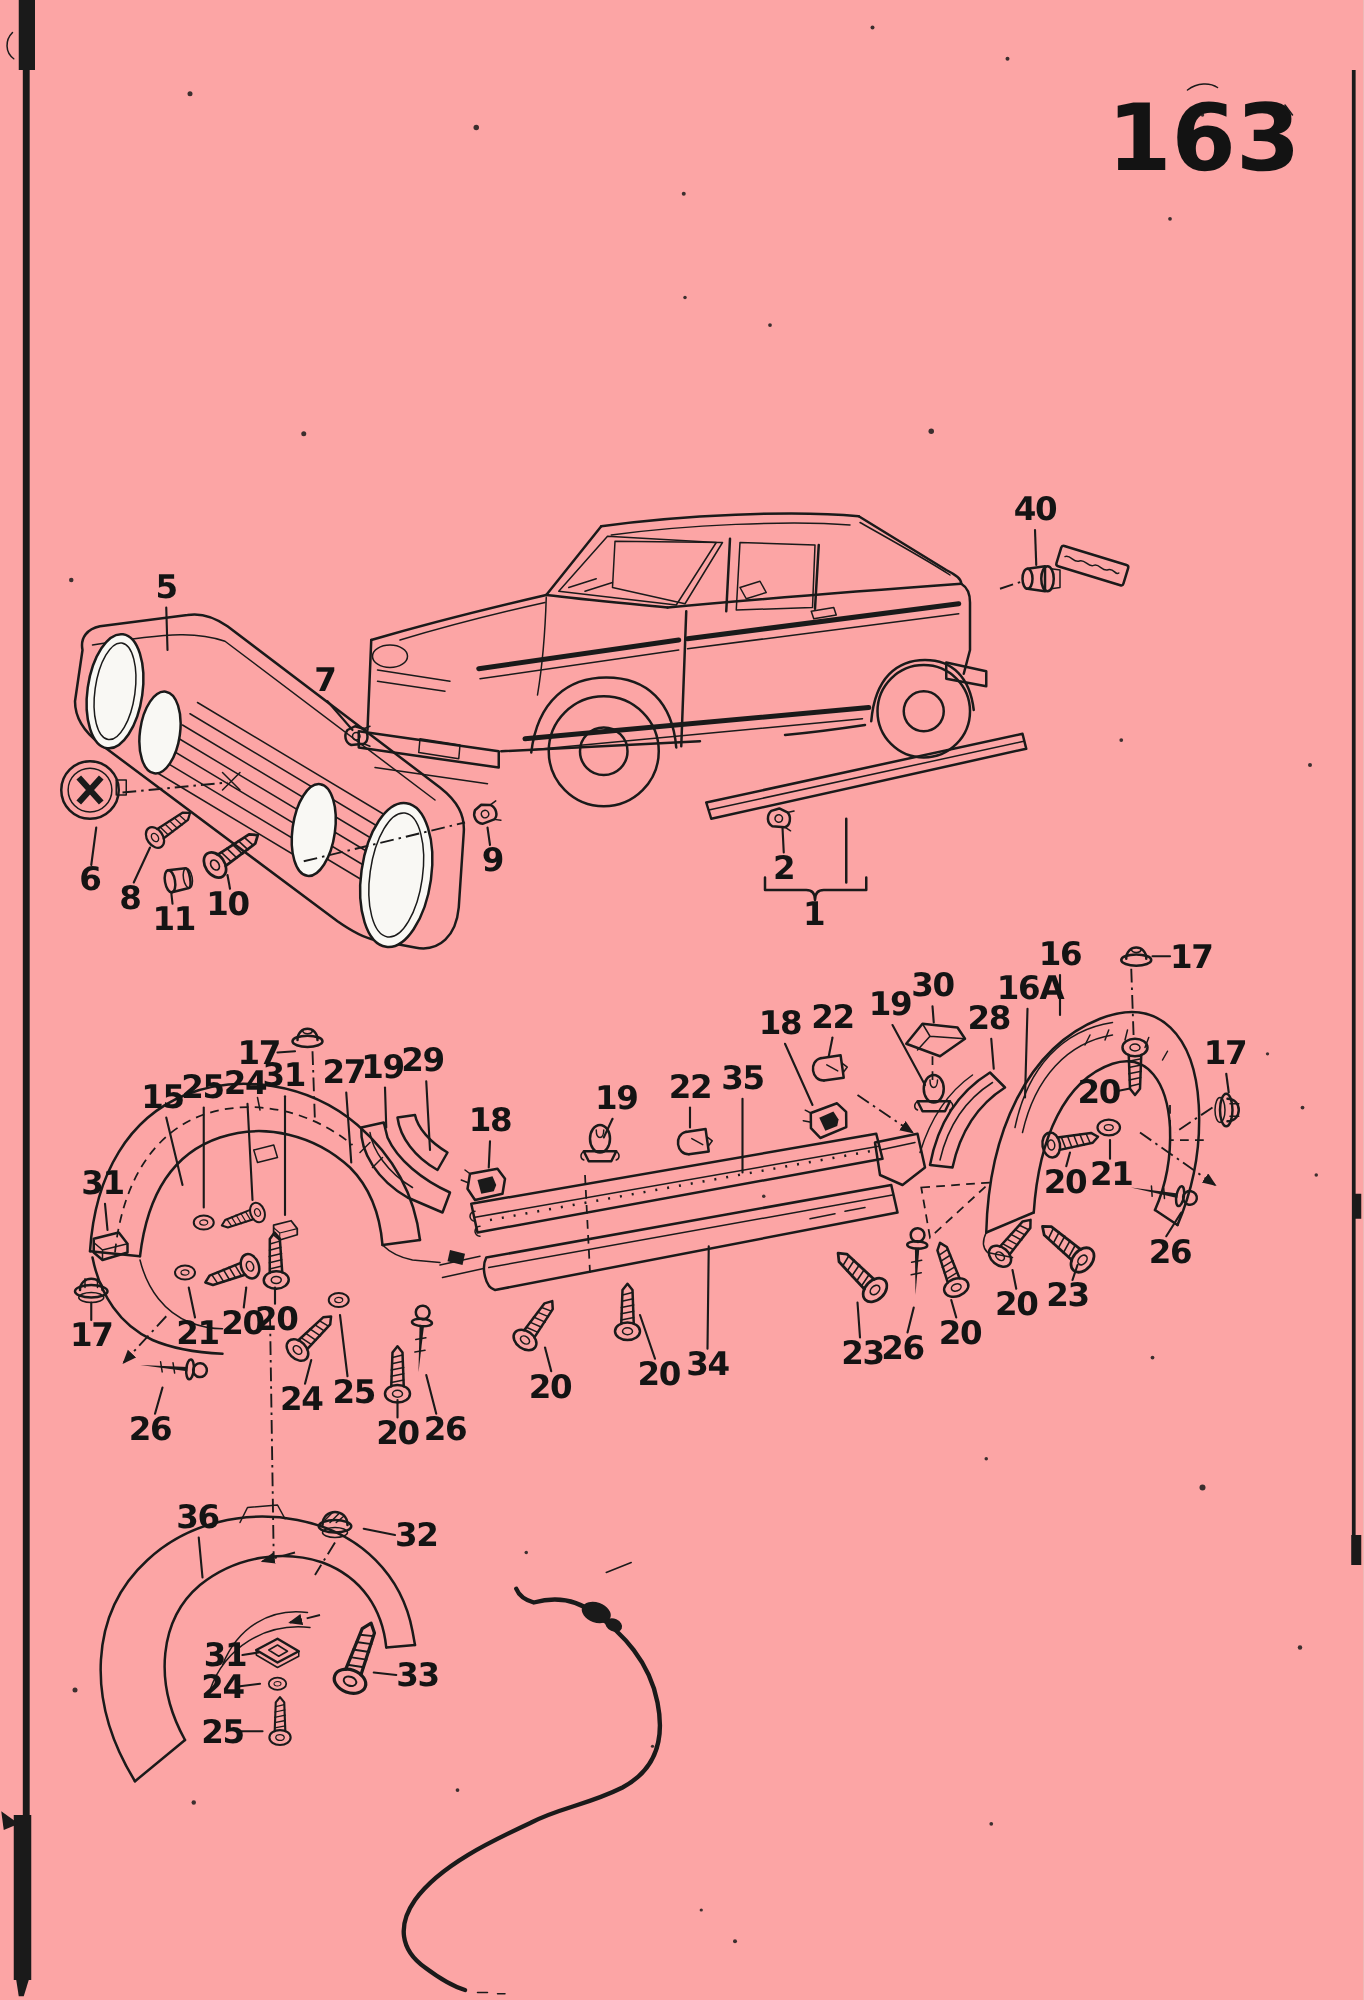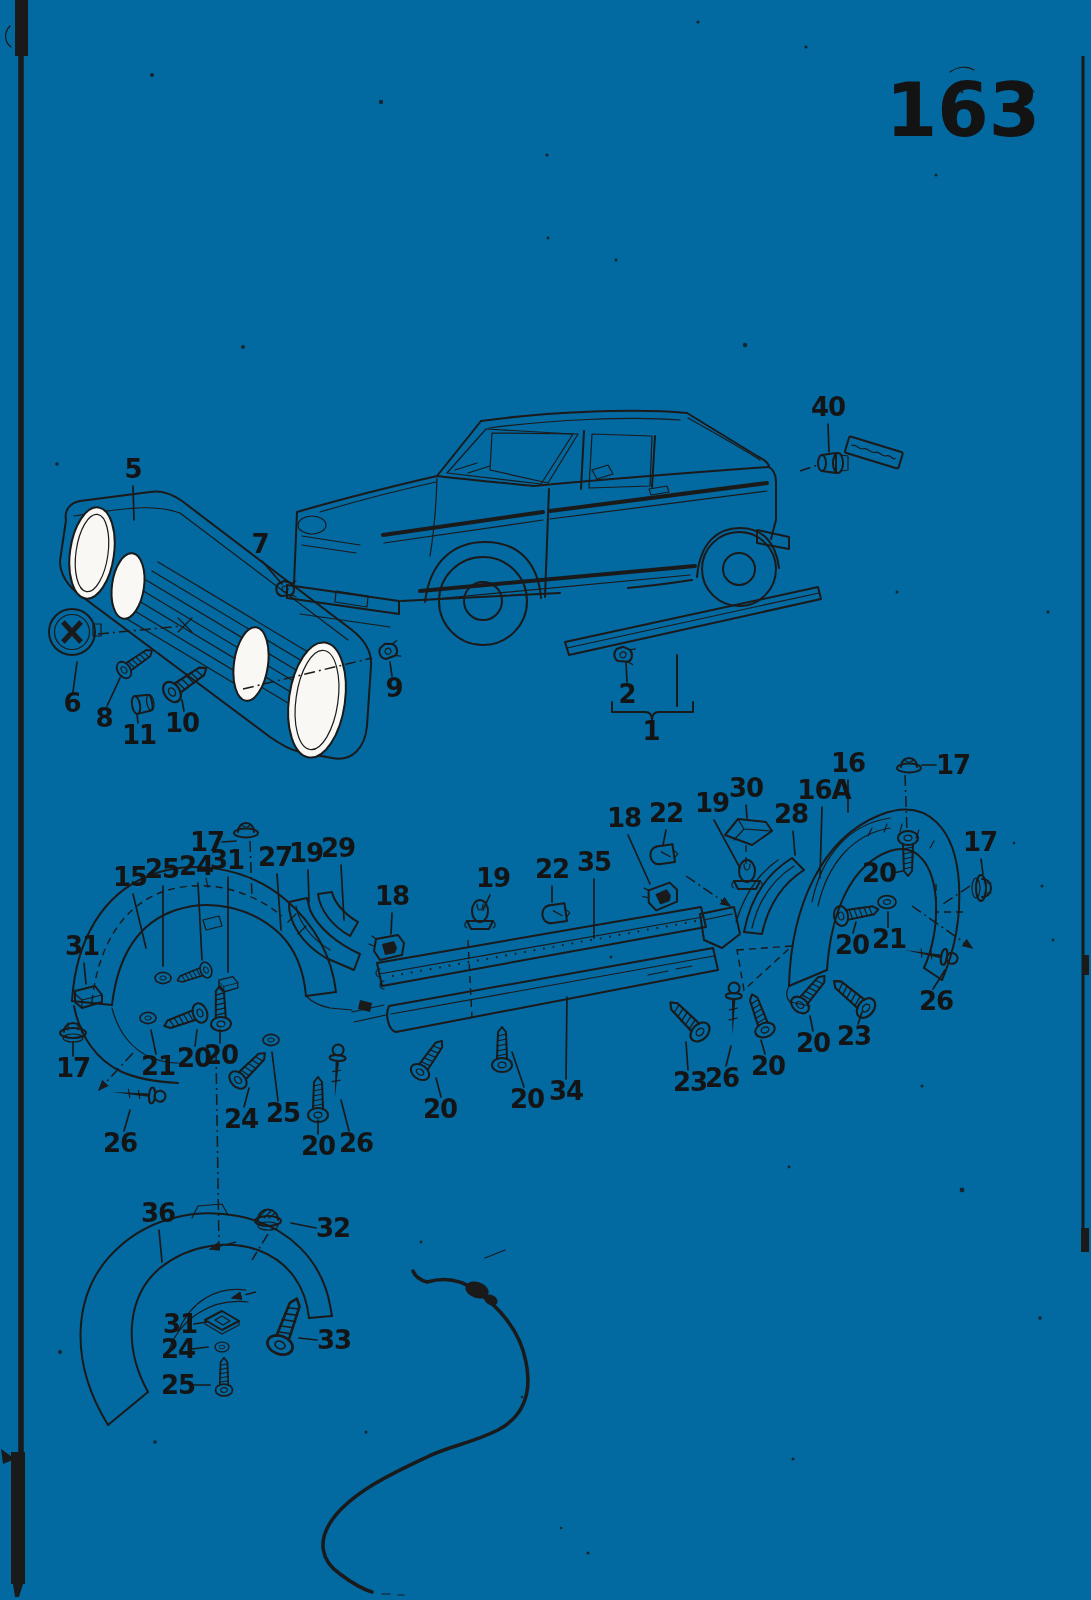--- a/index.html
+++ b/index.html
@@ -1,16 +1,16 @@
 <!DOCTYPE html>
 <html><head>
 <meta charset="utf-8">
 <style>
   html,body{margin:0;padding:0;background:#d8d5cf;}
-  .page{position:relative;width:1091px;height:1600px;background:#0369a1;overflow:hidden;
+  .page{position:relative;width:1091px;height:1600px;background:#fca5a5;overflow:hidden;
         font-family:"DejaVu Sans",sans-serif;}
   svg{position:absolute;inset:0;}
   
   .ink    {fill:none;stroke:#1a1a1a;stroke-width:2;stroke-linecap:round;stroke-linejoin:round;}
   .thin   {fill:none;stroke:#1a1a1a;stroke-width:1.2;stroke-linecap:round;stroke-linejoin:round;}
   .thick  {fill:none;stroke:#1a1a1a;stroke-width:4;stroke-linecap:round;}
   .solid  {fill:#1a1a1a;stroke:none;}
   .paperfill{fill:#f9f8f4;stroke:#1a1a1a;stroke-width:2;}
   .dash   {fill:none;stroke:#1a1a1a;stroke-width:1.4;stroke-dasharray:7 5;}
   .dashdot{fill:none;stroke:#1a1a1a;stroke-width:1.5;stroke-dasharray:11 4 2 4;}

